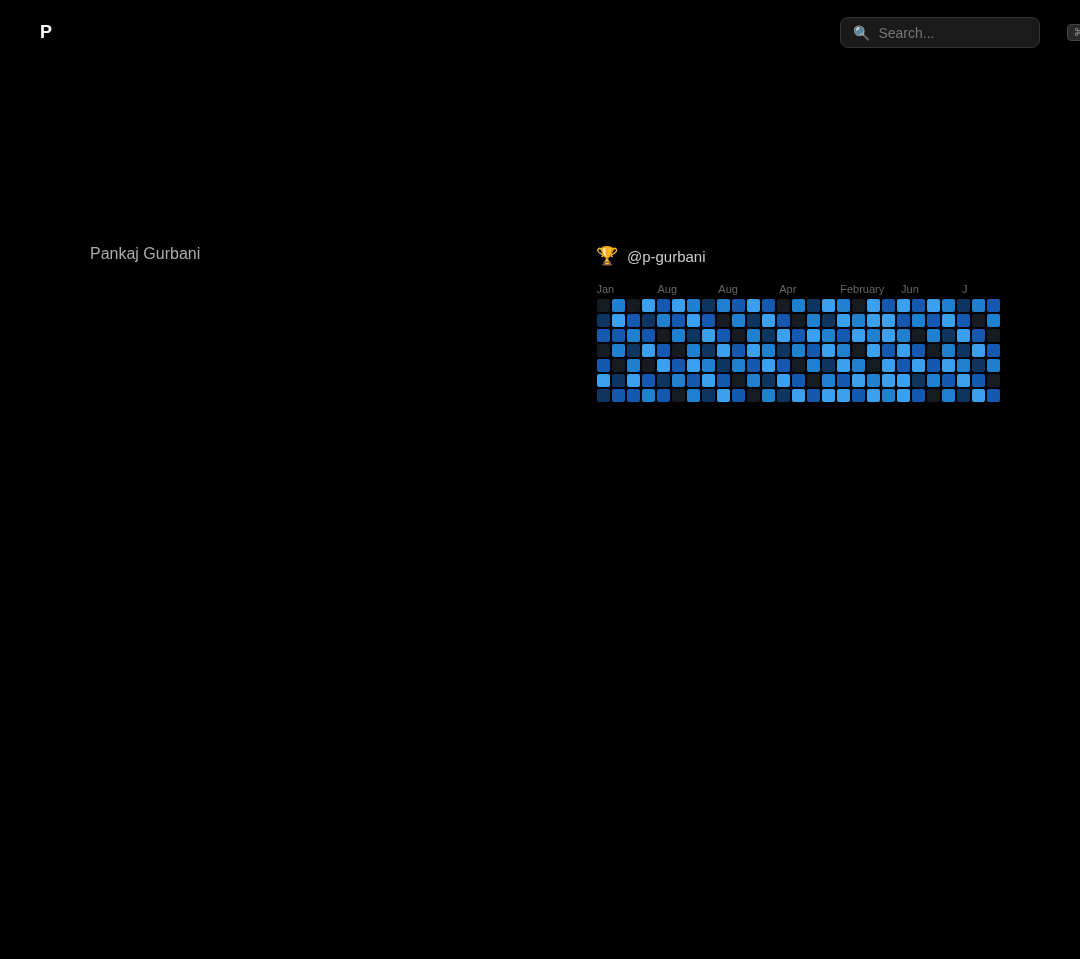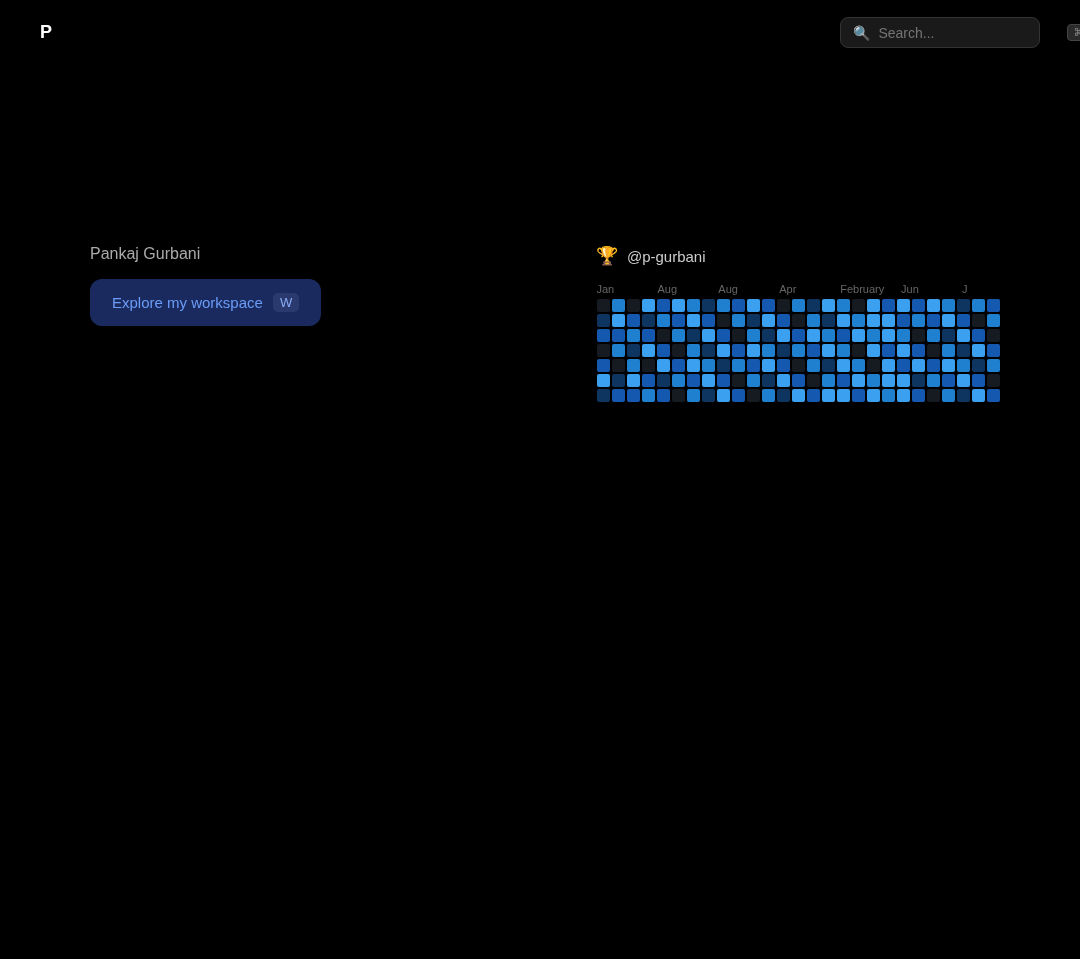--- a/index.html
+++ b/index.html
@@ -199,24 +199,20 @@
   <div class="nav-search">
     <span class="search-icon">🔍</span>
     <input class="search-input" type="text" placeholder="Search..." style="">
     <span class="search-kbd">⌘K</span>
   </div>
 </nav>
 
 <div class="hero">
   <div class="hero-left">
     <div class="hero-name">Pankaj Gurbani</div>
-    <button class="hero-cta">
-      <span>Explore my workspace</span>
-      <span class="cta-kbd">W</span>
-    </button>
   </div>
 
   <div class="hero-right">
     <div class="github-handle">
       <span class="github-icon">🏆</span>
       <span>@p-gurbani</span>
     </div>
     <div class="contrib-grid-wrapper">
       <div class="contrib-months">
         <span class="month-label">Jan</span>

